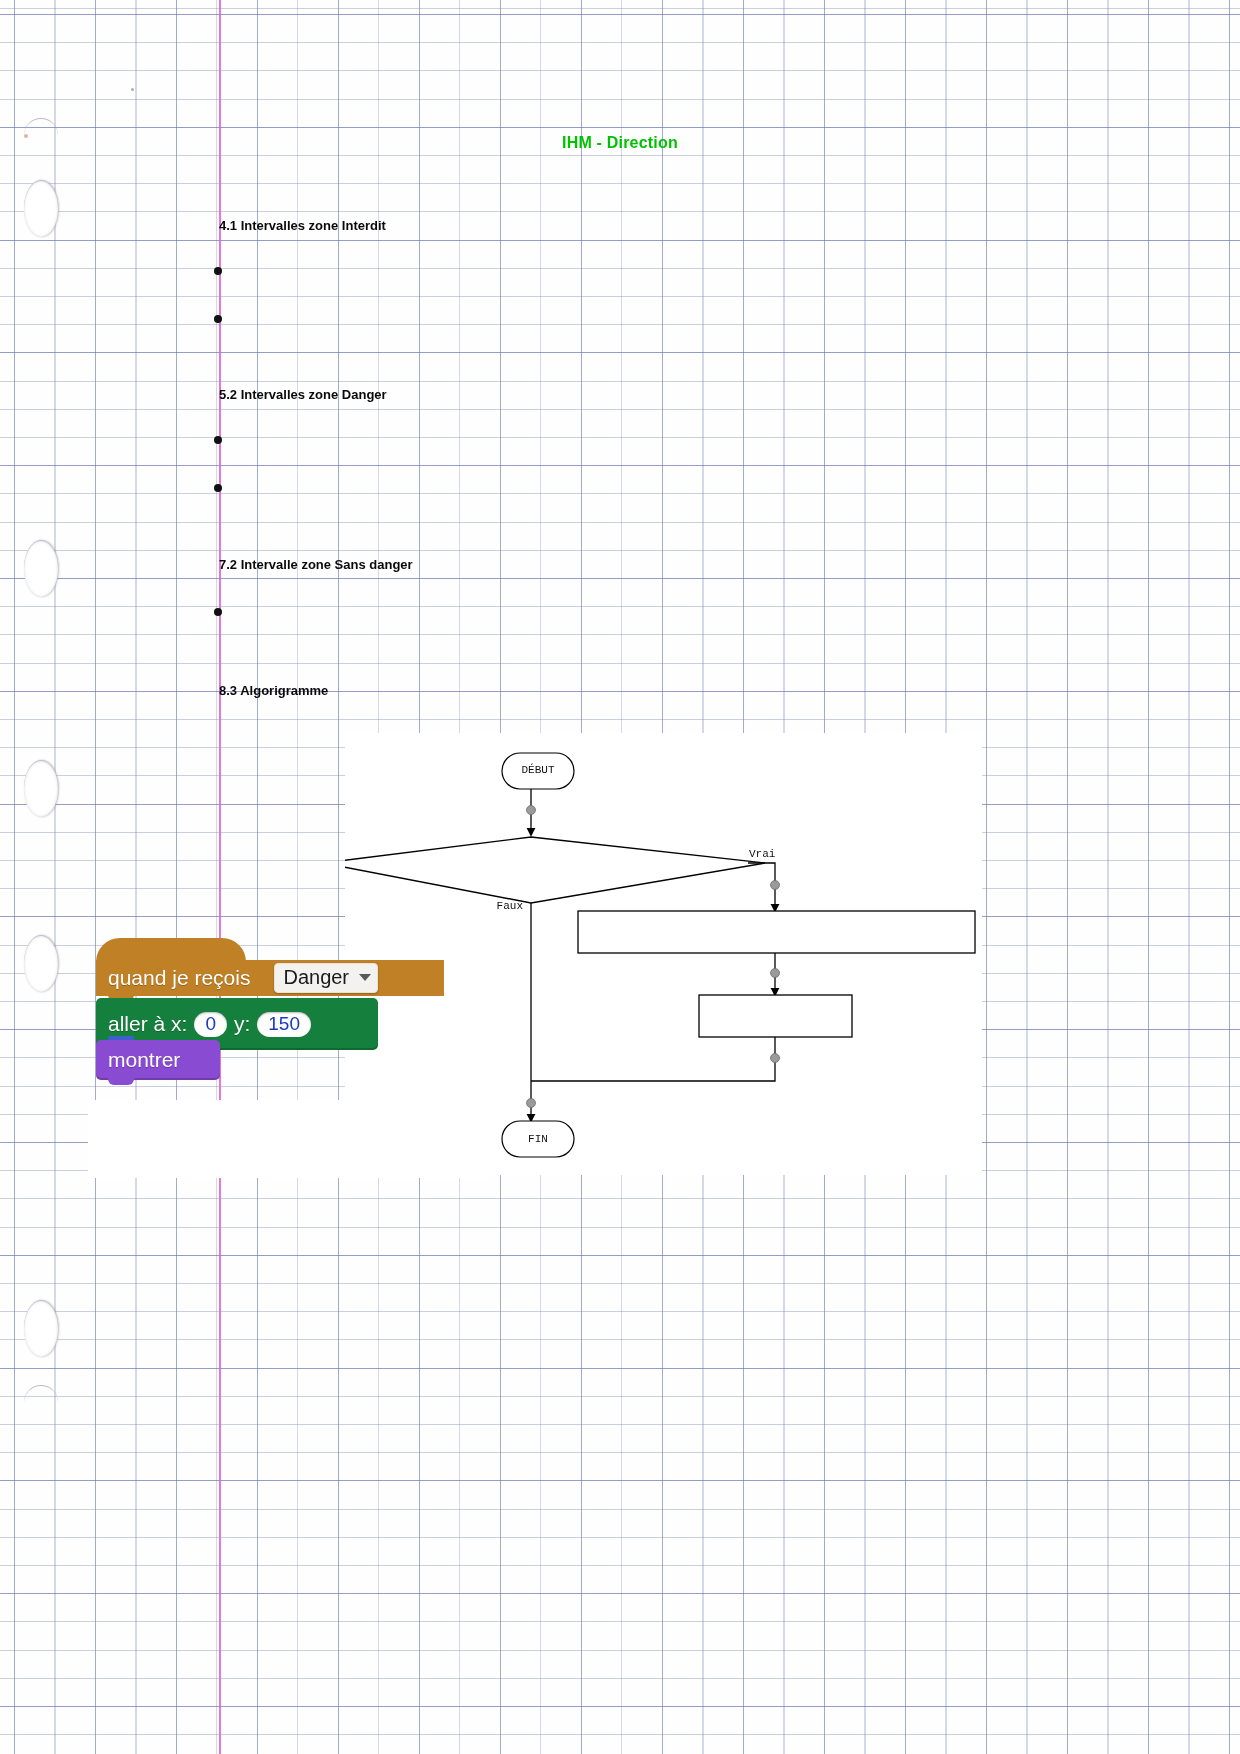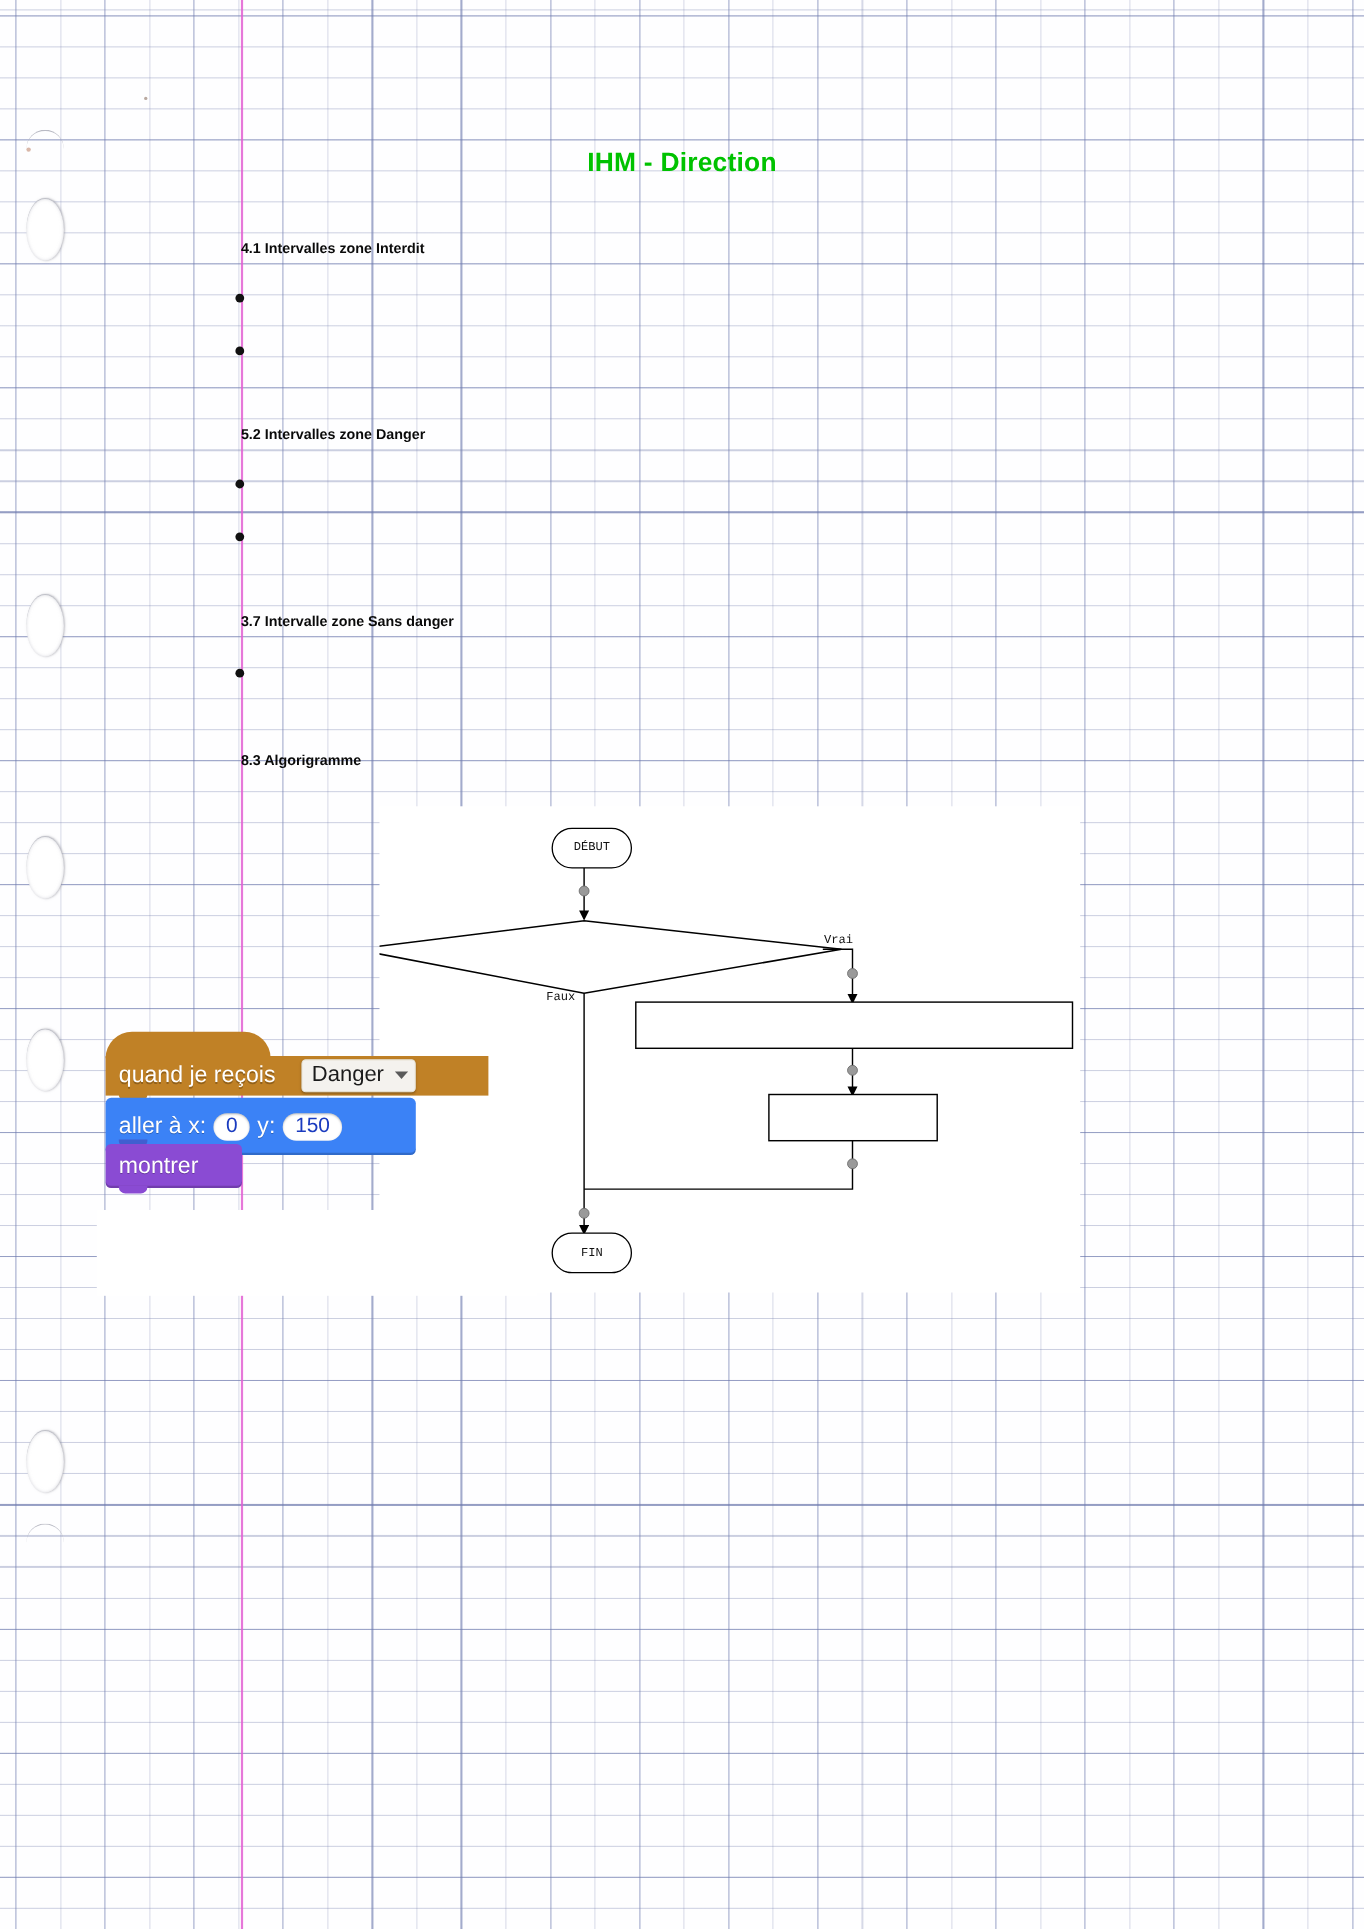--- a/index.html
+++ b/index.html
@@ -48,21 +48,21 @@
     background:#ffffff;
   }
   #scratch-paper {
     position:absolute; left:88px; top:1100px; width:400px; height:78px;
     background:#ffffff;
   }
 
   
   #doc-title {
     position:absolute; left:0; top:134px; width:1240px; text-align:center;
-    color:#00c200; font-weight:bold; font-size:24px; letter-spacing:.2px;
+    color:#00c200; font-weight:bold; font-size:16px; letter-spacing:.2px;
   }
   .heading {
     position:absolute; left:219px; font-weight:bold; font-size:13px; color:#0a0a0a;
     white-space:nowrap;
   }
   .bullet {
     position:absolute; left:214px; width:8px; height:8px; border-radius:50%;
     background:#111;
   }
   .bullet-row { position:absolute; left:214px; height:14px; }
@@ -110,21 +110,21 @@
     box-shadow: 0 1px 2px rgba(0,0,0,.25);
   }
   .sb-caret {
     width:0; height:0; border-left:6px solid transparent; border-right:6px solid transparent;
     border-top:7px solid #5a5a5a;
   }
 
   
   .sb-motion {
     position:absolute; left:6px; top:60px; width:282px; height:52px;
-    background:#3b82f6; border-radius:5px;
+    background:#15803d; border-radius:5px;
     display:flex; align-items:center; padding-left:12px; box-sizing:border-box;
     box-shadow: inset 0 -2px 0 rgba(0,0,0,.18);
   }
   .sb-motion-notch {
     position:absolute; left:18px; top:98px; width:26px; height:7px;
     background:#3f5fd0; border-radius:0 0 6px 6px;
   }
   .sb-oval {
     background:#ffffff; color:#1a3bbf; border-radius:14px;
     font-size:19px; padding:1px 11px 2px; margin:0 7px;
@@ -174,21 +174,21 @@
 <div class="bullet-row" style="top:262px;"></div>
 <div class="bullet" style="top:315px;"></div>
 <div class="bullet-row" style="top:310px;"></div>
 
 <div class="heading" style="top:387px;">5.2 Intervalles zone Danger</div>
 <div class="bullet" style="top:436px;"></div>
 <div class="bullet-row" style="top:431px;"></div>
 <div class="bullet" style="top:484px;"></div>
 <div class="bullet-row" style="top:479px;"></div>
 
-<div class="heading" style="top:557px;">3.7 Intervalle zone Sans danger</div>
+<div class="heading" style="top:557px;">7.2 Intervalle zone Sans danger</div>
 <div class="bullet" style="top:608px;"></div>
 <div class="bullet-row" style="top:603px;"></div>
 
 <div class="heading" style="top:683px;">8.3 Algorigramme</div>
 
 <div id="flow">
   <svg width="637" height="442" viewBox="0 0 637 442" xmlns="http://www.w3.org/2000/svg">
     <defs>
       <marker id="arrow" viewBox="0 0 10 10" refX="8" refY="5" markerWidth="7" markerHeight="7" orient="auto-start-reverse">
         <path d="M 0 0 L 10 5 L 0 10 z" fill="#000"></path>

